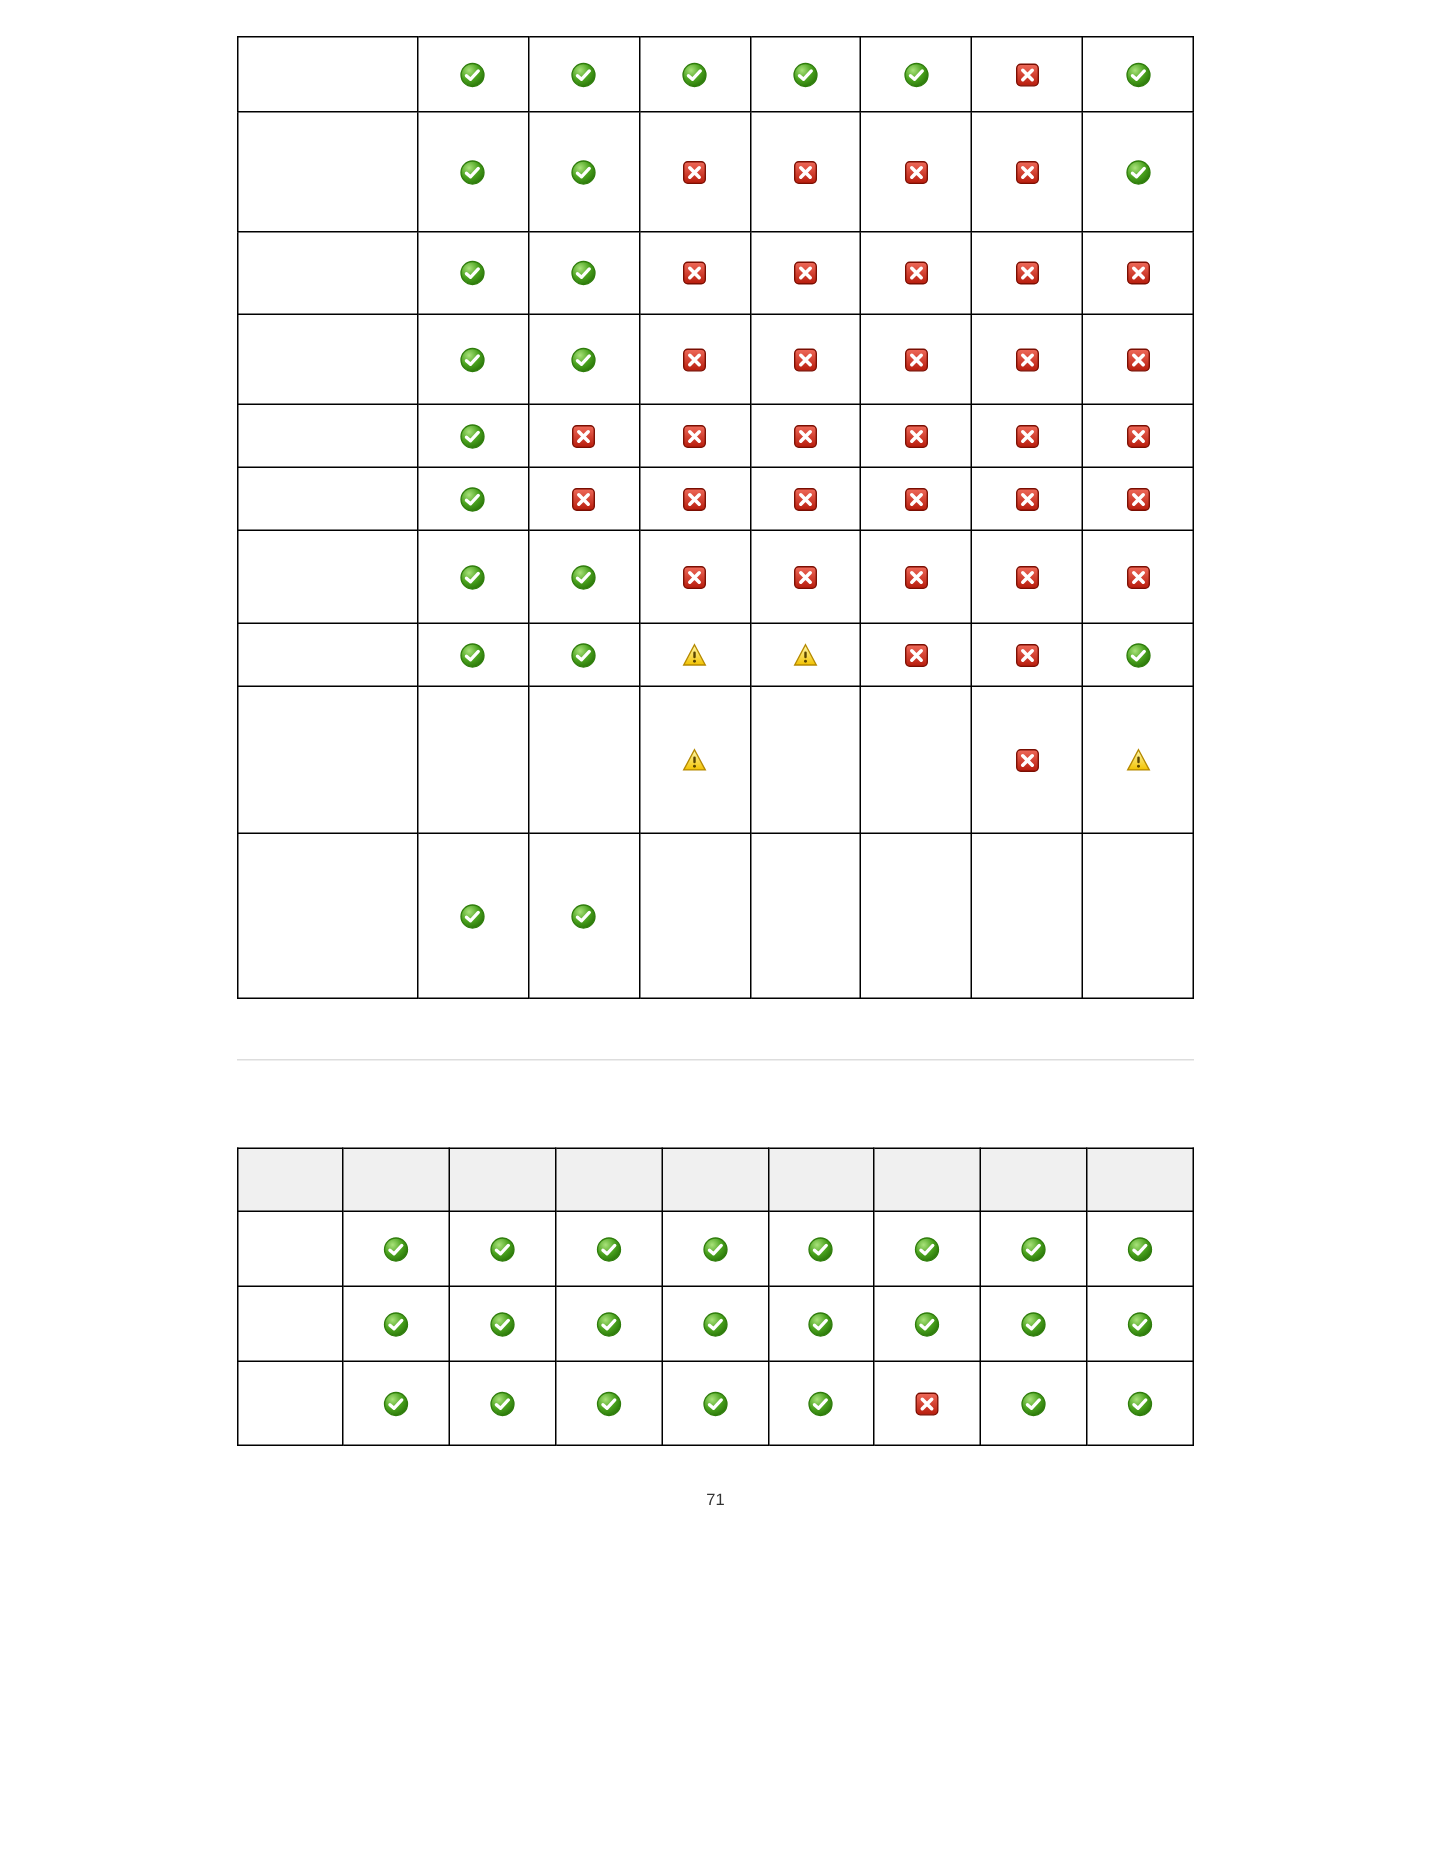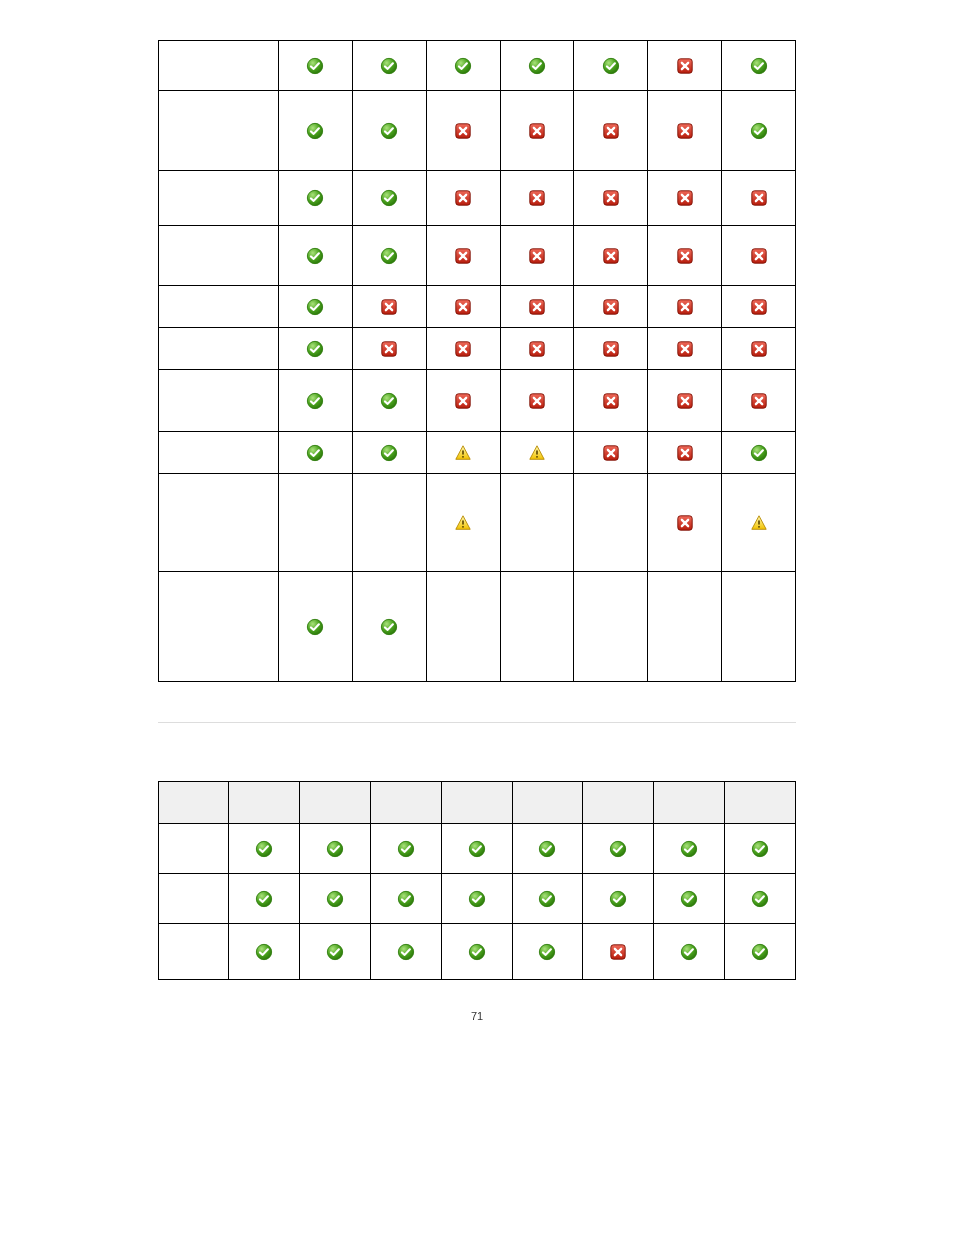--- a/index.html
+++ b/index.html
@@ -1,16 +1,16 @@
 <!DOCTYPE html>
 <html><head>
 <meta charset="utf-8">
 <style>
   html,body{margin:0;padding:0;background:#fff;font-family:Arial,Helvetica,sans-serif;color:#111;}
-  .page{width:778px;margin:16px auto;box-sizing:border-box;padding:24px 70px 40px 70px;}
+  .page{width:778px;margin:0 auto;box-sizing:border-box;padding:24px 70px 40px 70px;}
   table.matrix{width:100%;border-collapse:collapse;table-layout:fixed;}
   table.matrix td,table.matrix th{border:1px solid #000;padding:0;text-align:center;vertical-align:middle;}
   table.matrix th{background:#f0f0f0;font-weight:normal;font-size:12px;}
   table.matrix td.labelcell{font-size:11px;text-align:left;padding:4px 6px;}
   .icon{display:inline-block;width:18px;height:18px;line-height:18px;}
   .icon svg{display:block;width:18px;height:18px;}
   .cellwrap{display:flex;align-items:center;justify-content:center;height:100%;}
   .page-number{width:100%;text-align:center;font-size:11px;color:#333;margin-top:30px;}
   h2.section{font-size:16px;font-weight:600;margin:40px 0 10px 0;color:#222;border-top:1px solid #ddd;padding-top:30px;}
   

